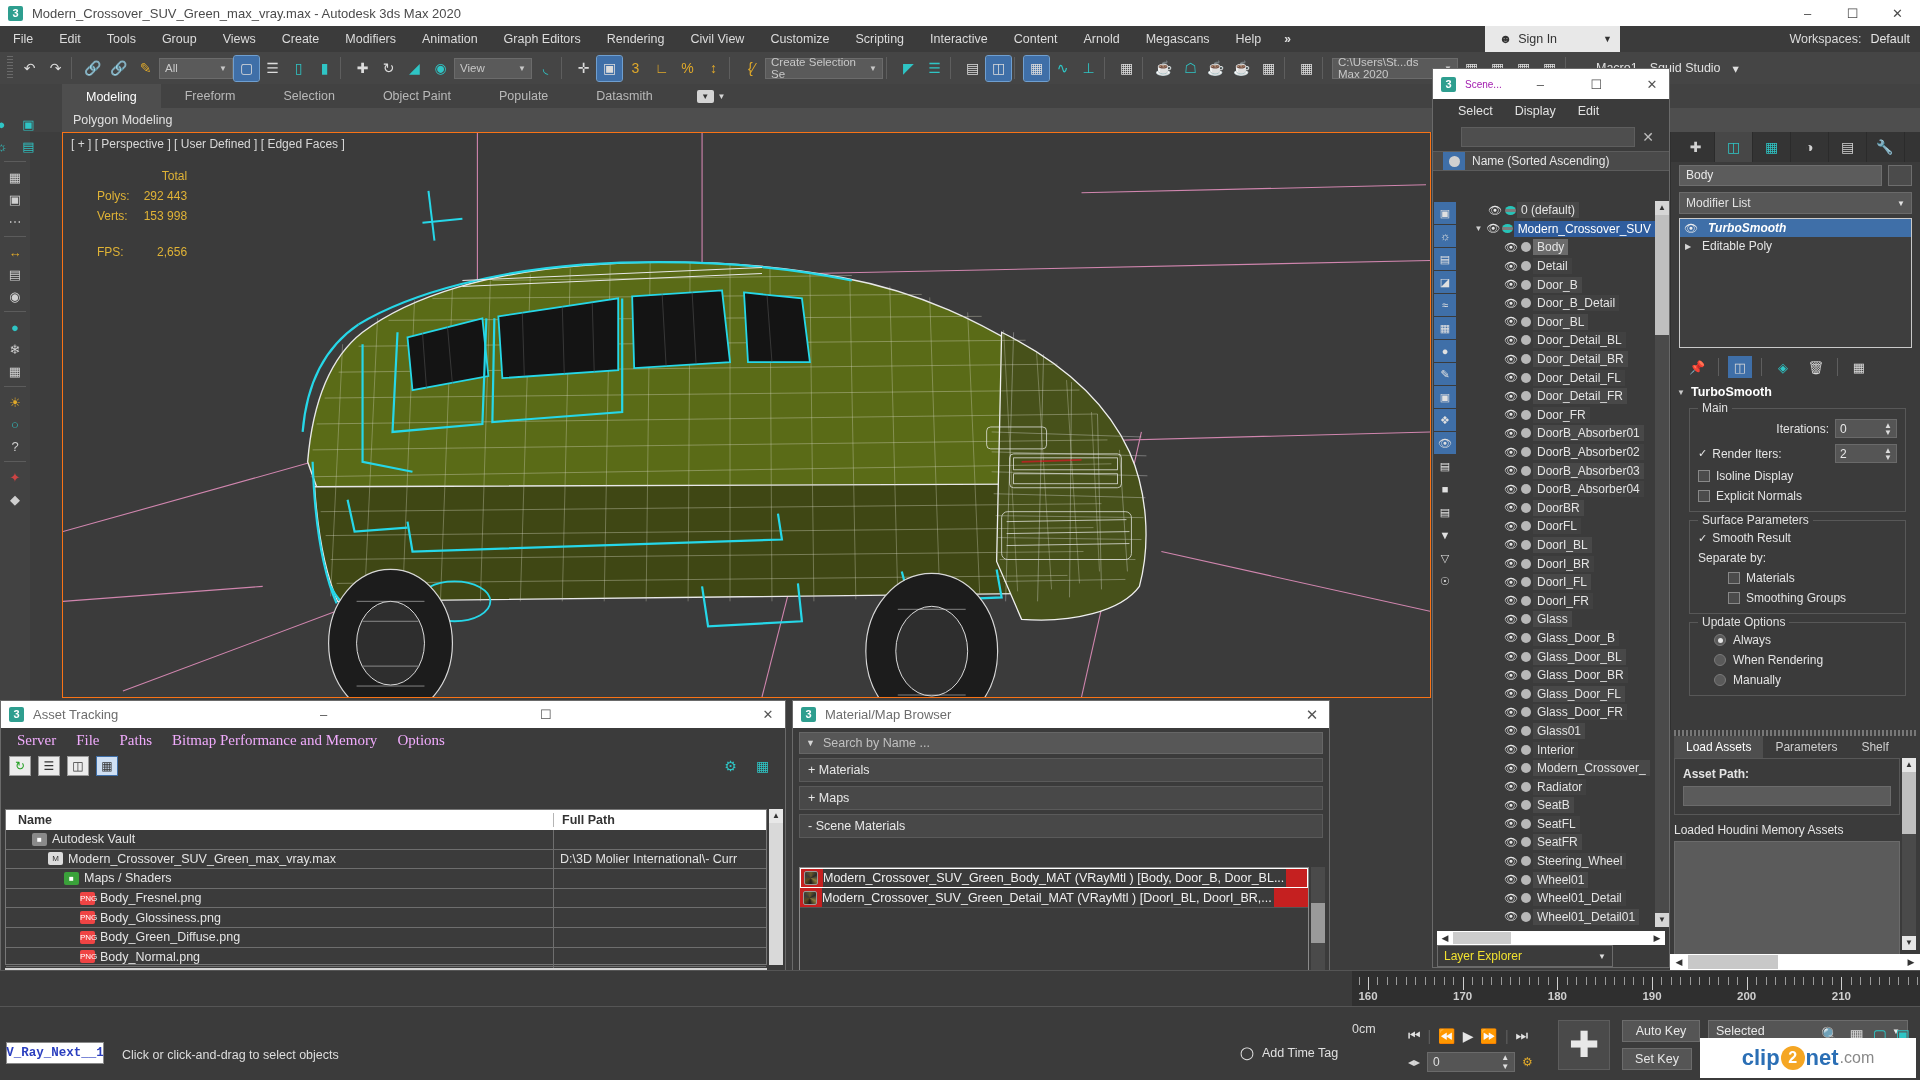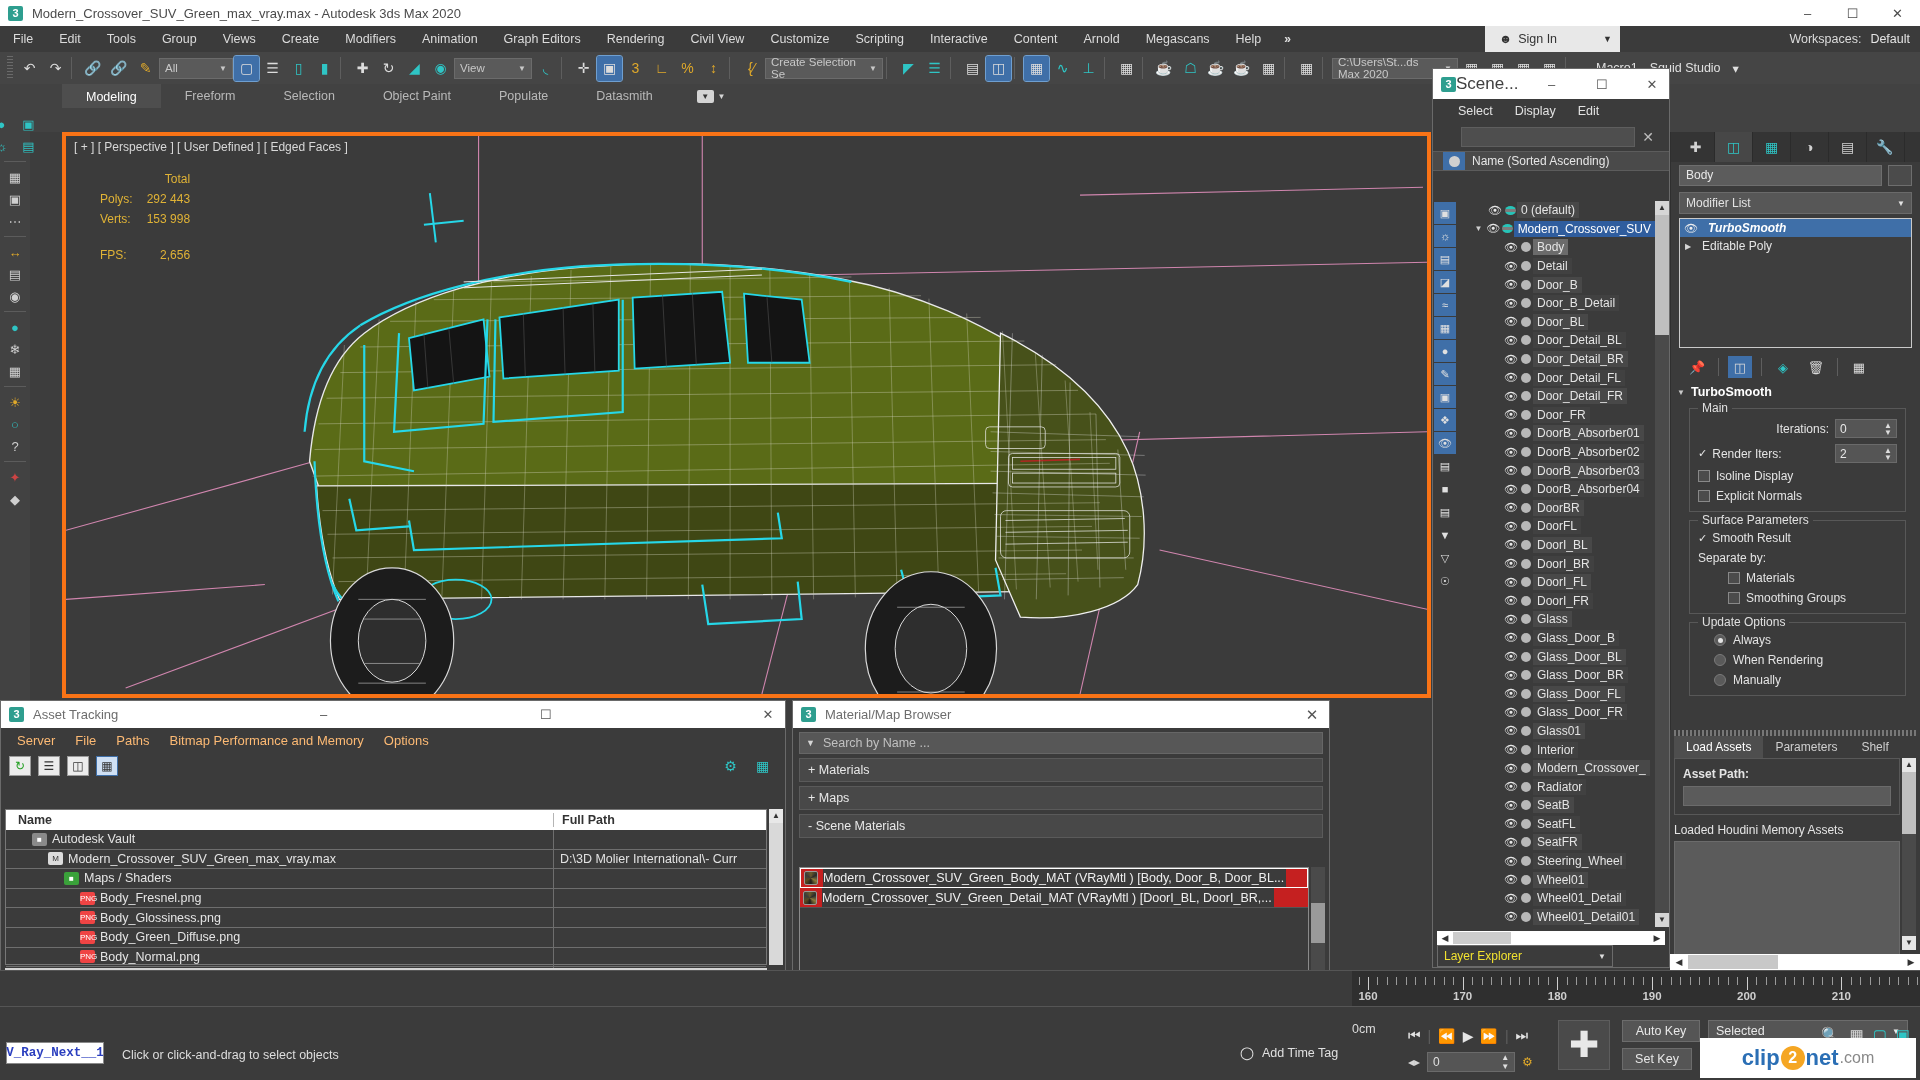--- a/index.html
+++ b/index.html
@@ -59,34 +59,34 @@
   .lefttb { position:absolute; left:0; top:110px; width:30px; bottom:0; background:#424242;
      padding-top:4px; display:flex; flex-direction:column; align-items:center; gap:2px;}
   .lt-pair { display:flex; gap:1px; }
   .lticon { width:14px; height:16px; display:flex; align-items:center; justify-content:center;
      font-size:11px; color:#cfcfcf; }
   .lticon.big { width:26px; height:20px; font-size:13px;}
   .ltsep { width:22px; height:1px; background:#5c5c5c; margin:3px 0; }
 
   
   .viewport { position:absolute; left:62px; top:132px; width:1369px; height:566px;
-     background:#3b3b3b; overflow:hidden; border:4px solid #f97316; }
+     background:#3b3b3b; overflow:hidden; border:1px solid #f97316; }
   .vp-label { position:absolute; left:8px; top:4px; font-size:12px; color:#d8d8d8; }
   .vp-stats { position:absolute; left:32px; top:32px; color:#e0b336; font-size:12px; line-height:18px;}
   .vp-stats table td { padding-right:12px; color:#e0b336; font-size:12px; }
   .vp-stats td.r { text-align:right; }
   .carwrap { position:absolute; left:0; top:0; width:100%; height:100%; }
 
   
   .scenewin { position:absolute; left:1432px; top:68px; width:238px; height:900px;
      background:#3b3b3b; border:1px solid #6a6a6a; }
   .scenewin .tbar { height:30px; background:#ffffff; display:flex; align-items:center; }
   .scenewin .tbar .ic { width:15px; height:15px; margin-left:8px; background:#2e9e8f; color:#fff;
      font-size:11px; font-weight:bold; text-align:center; line-height:15px; border-radius:2px;}
-  .scenewin .tbar .t { color:#404040; font-size:17px;}
+  .scenewin .tbar .t { margin-left:9px; color:#a21caf; font-size:10px;}
   .scenewin .tbar .b { margin-left:auto; width:34px; text-align:center; color:#555; font-size:13px;}
   .scenemenu { height:24px; display:flex; align-items:center; gap:4px; padding-left:16px; background:#3b3b3b;}
   .scenemenu span { padding:0 9px; font-size:12.5px; color:#e2e2e2;}
   .scenesearchrow { height:28px; display:flex; align-items:center; padding:0 8px 0 28px; background:#3b3b3b;}
   .scenesearch { flex:1; height:20px; background:#4e4e4e; border:1px solid #5e5e5e;}
   .scenesearchrow .xx { width:26px; text-align:center; color:#bdbdbd; font-size:14px;}
   .scenehdr { height:20px; background:#4a4a4a; display:flex; align-items:center;
      border-top:1px solid #5c5c5c; border-bottom:1px solid #5c5c5c; }
   .scenehdr .circ { width:22px; height:18px; background:#3f6fa8; display:flex; align-items:center;
      justify-content:center; margin-left:10px;}
@@ -191,21 +191,21 @@
 
   
   .assetwin { position:absolute; left:0; top:700px; width:786px; height:328px; background:#3b3b3b;
      border:1px solid #6a6a6a;}
   .assetwin .tbar { height:27px; background:#fff; display:flex; align-items:center;}
   .assetwin .tbar .ic { width:15px;height:15px;margin-left:8px;background:#2e9e8f;color:#fff;
      font-size:11px;font-weight:bold;text-align:center;line-height:15px;border-radius:2px;}
   .assetwin .tbar .t { margin-left:9px; color:#6d6d6d; font-size:13px;}
   .assetwin .tbar .b { margin-left:auto; width:34px; text-align:center; color:#555; font-size:13px;}
   .assetmenu { height:24px; display:flex; align-items:center; background:#3b3b3b; padding-left:6px;}
-  .assetmenu span { padding:0 10px; font-size:13px; color:#fdba74;}
+  .assetmenu span { padding:0 10px; font-size:15px; color:#f0abfc;font-family:Liberation Serif, serif;}
   .assettb { height:28px; display:flex; align-items:center; gap:7px; padding-left:8px; background:#3b3b3b;}
   .atb { width:22px; height:20px; display:flex; align-items:center; justify-content:center; font-size:12px;
      background:#ececec; color:#333; border:1px solid #9a9a9a;}
   .atb.on { background:#cfe0f4; border:1px solid #3f6fa8;}
   .assettable { position:absolute; left:4px; right:18px; top:108px; bottom:62px; background:#3b3b3b;
      border:1px solid #777;}
   .ahdr { height:20px; background:#fff; display:flex; font-size:12.5px; color:#333; align-items:center;}
   .ahdr .c1 { width:548px; padding-left:12px; border-right:1px solid #b5b5b5; font-weight:bold;}
   .ahdr .c2 { flex:1; padding-left:8px; font-weight:bold;}
   .arow { height:19.6px; display:flex; font-size:12.5px; align-items:center;
@@ -426,20 +426,23 @@
       <div class="ribtab active">Modeling</div>
       <div class="ribtab">Freeform</div>
       <div class="ribtab">Selection</div>
       <div class="ribtab">Object Paint</div>
       <div class="ribtab">Populate</div>
       <div class="ribtab">Datasmith</div>
       <div class="ribdrop">
         <span class="box">▼</span>
         <span style="font-size:8px">▼</span>
       </div>
+    </div>
+    <div class="ribrow2">
+      <div class="lbl">Polygon Modeling</div>
     </div>
   </div>
 
   <div class="lefttb">
     <div class="lt-pair">
       <div class="lticon big" style="color:#2fc5c5">●</div>
       <div class="lticon big" style="color:#2fc5c5">▣</div>
     </div>
     <div class="lt-pair">
       <div class="lticon big" style="color:#2fc5c5">☼</div>

